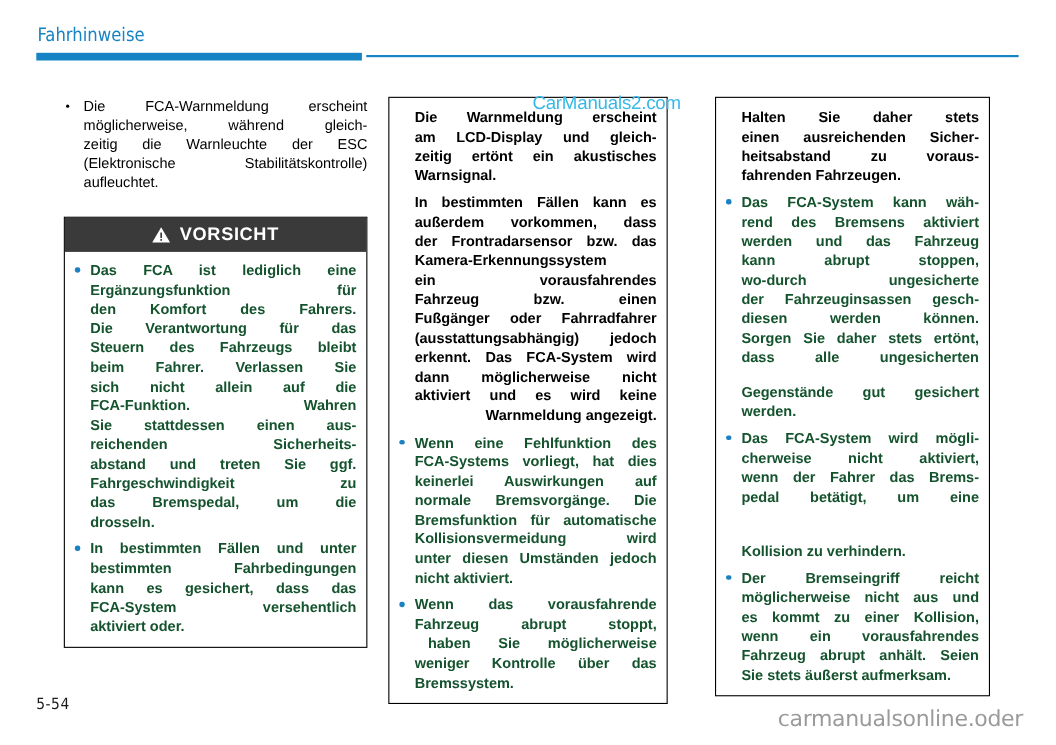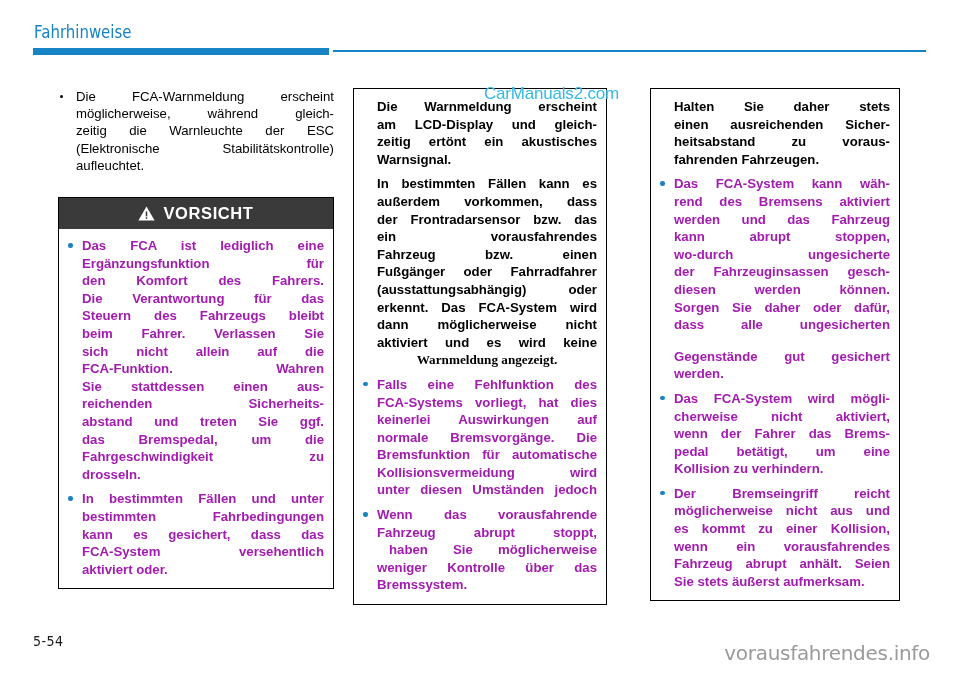--- a/index.html
+++ b/index.html
@@ -111,21 +111,21 @@
   }
 
   
   .b-list { list-style: none; margin: 0; padding: 0; }
   .b-item {
     position: relative;
     padding-left: 16px;
     font-size: 13.2px;
     line-height: 17.6px;
     font-weight: bold;
-    color: #a21caf;
+    color: #14532d;
     text-align: justify;
     text-justify: inter-word;
     margin-bottom: 7px;
     font-family: "Liberation Sans", sans-serif;
   }
   .b-item:last-child { margin-bottom: 0; }
   .b-item::before {
     content: "";
     position: absolute;
     left: 2px;
@@ -231,22 +231,22 @@
             <span class="jline" style="display:block;text-align:justify;text-align-last:justify;">Ergänzungsfunktion für</span>
             <span class="jline" style="display:block;text-align:justify;text-align-last:justify;">den Komfort des Fahrers.</span>
             <span class="jline" style="display:block;text-align:justify;text-align-last:justify;">Die Verantwortung für das</span>
             <span class="jline" style="display:block;text-align:justify;text-align-last:justify;">Steuern des Fahrzeugs bleibt</span>
             <span class="jline" style="display:block;text-align:justify;text-align-last:justify;">beim Fahrer. Verlassen Sie</span>
             <span class="jline" style="display:block;text-align:justify;text-align-last:justify;">sich nicht allein auf die</span>
             <span class="jline" style="display:block;text-align:justify;text-align-last:justify;">FCA-Funktion. Wahren</span>
             <span class="jline" style="display:block;text-align:justify;text-align-last:justify;">Sie stattdessen einen aus-</span>
             <span class="jline" style="display:block;text-align:justify;text-align-last:justify;">reichenden Sicherheits-</span>
             <span class="jline" style="display:block;text-align:justify;text-align-last:justify;">abstand und treten Sie ggf.</span>
+            <span class="jline" style="display:block;text-align:justify;text-align-last:justify;">Fahrgeschwindigkeit zu</span>
             <span class="jline" style="display:block;text-align:justify;text-align-last:justify;">das Bremspedal, um die</span>
-            <span class="jline" style="display:block;text-align:justify;text-align-last:justify;">Fahrgeschwindigkeit zu</span>
             <span class="lastline" style="display:block;text-align:left;">drosseln.</span>
           </li>
           <li class="b-item">
             <span class="jline" style="display:block;text-align:justify;text-align-last:justify;">In bestimmten Fällen und unter</span>
             <span class="jline" style="display:block;text-align:justify;text-align-last:justify;">bestimmten Fahrbedingungen</span>
             <span class="jline" style="display:block;text-align:justify;text-align-last:justify;">kann es gesichert, dass das</span>
             <span class="jline" style="display:block;text-align:justify;text-align-last:justify;">FCA-System versehentlich</span>
             <span class="lastline" style="display:block;text-align:left;">aktiviert oder.</span>
           </li>
         </ul>
@@ -260,39 +260,41 @@
         <p class="b-para">
           <span class="jline" style="display:block;text-align:justify;text-align-last:justify;">Die Warnmeldung erscheint</span>
           <span class="jline" style="display:block;text-align:justify;text-align-last:justify;">am LCD-Display und gleich-</span>
           <span class="jline" style="display:block;text-align:justify;text-align-last:justify;">zeitig ertönt ein akustisches</span>
           <span class="lastline" style="display:block;text-align:left;">Warnsignal.</span>
         </p>
         <p class="b-para">
           <span class="jline" style="display:block;text-align:justify;text-align-last:justify;">In bestimmten Fällen kann es</span>
           <span class="jline" style="display:block;text-align:justify;text-align-last:justify;">außerdem vorkommen, dass</span>
           <span class="jline" style="display:block;text-align:justify;text-align-last:justify;">der Frontradarsensor bzw. das</span>
+          <span class="jline" style="display:block;text-align:justify;text-align-last:justify;">Kamera-Erkennungssystem</span>
           <span class="jline" style="display:block;text-align:justify;text-align-last:justify;">ein vorausfahrendes</span>
           <span class="jline" style="display:block;text-align:justify;text-align-last:justify;">Fahrzeug bzw. einen</span>
           <span class="jline" style="display:block;text-align:justify;text-align-last:justify;">Fußgänger oder Fahrradfahrer</span>
-          <span class="jline" style="display:block;text-align:justify;text-align-last:justify;">(ausstattungsabhängig) oder</span>
+          <span class="jline" style="display:block;text-align:justify;text-align-last:justify;">(ausstattungsabhängig) jedoch</span>
           <span class="jline" style="display:block;text-align:justify;text-align-last:justify;">erkennt. Das FCA-System wird</span>
           <span class="jline" style="display:block;text-align:justify;text-align-last:justify;">dann möglicherweise nicht</span>
           <span class="jline" style="display:block;text-align:justify;text-align-last:justify;">aktiviert und es wird keine</span>
-          <span class="lastline" style="display:block;text-align:center;font-family:Liberation Serif, serif;">Warnmeldung angezeigt.</span>
+          <span class="lastline" style="display:block;text-align:right;">Warnmeldung angezeigt.</span>
         </p>
       </div>
     <ul class="b-list">
         <li class="b-item">
-          <span class="jline" style="display:block;text-align:justify;text-align-last:justify;">Falls eine Fehlfunktion des</span>
+          <span class="jline" style="display:block;text-align:justify;text-align-last:justify;">Wenn eine Fehlfunktion des</span>
           <span class="jline" style="display:block;text-align:justify;text-align-last:justify;">FCA-Systems vorliegt, hat dies</span>
           <span class="jline" style="display:block;text-align:justify;text-align-last:justify;">keinerlei Auswirkungen auf</span>
           <span class="jline" style="display:block;text-align:justify;text-align-last:justify;">normale Bremsvorgänge. Die</span>
           <span class="jline" style="display:block;text-align:justify;text-align-last:justify;">Bremsfunktion für automatische</span>
           <span class="jline" style="display:block;text-align:justify;text-align-last:justify;">Kollisionsvermeidung wird</span>
           <span class="jline" style="display:block;text-align:justify;text-align-last:justify;">unter diesen Umständen jedoch</span>
+          <span class="lastline" style="display:block;text-align:left;">nicht aktiviert.</span>
         </li>
         <li class="b-item">
           <span class="jline" style="display:block;text-align:justify;text-align-last:justify;">Wenn das vorausfahrende</span>
           <span class="jline" style="display:block;text-align:justify;text-align-last:justify;">Fahrzeug abrupt stoppt,</span>
           <span class="jline" style="display:block;text-align:justify;text-align-last:justify;padding-left:12px;">haben Sie möglicherweise</span>
           <span class="jline" style="display:block;text-align:justify;text-align-last:justify;">weniger Kontrolle über das</span>
           <span class="lastline" style="display:block;text-align:left;">Bremssystem.</span>
         </li>
       </ul>
   </div>
@@ -310,39 +312,39 @@
       </div>
     <ul class="b-list">
         <li class="b-item">
           <span class="jline" style="display:block;text-align:justify;text-align-last:justify;">Das FCA-System kann wäh-</span>
           <span class="jline" style="display:block;text-align:justify;text-align-last:justify;">rend des Bremsens aktiviert</span>
           <span class="jline" style="display:block;text-align:justify;text-align-last:justify;">werden und das Fahrzeug</span>
           <span class="jline" style="display:block;text-align:justify;text-align-last:justify;">kann abrupt stoppen,</span>
           <span class="jline" style="display:block;text-align:justify;text-align-last:justify;">wo-durch ungesicherte</span>
           <span class="jline" style="display:block;text-align:justify;text-align-last:justify;">der Fahrzeuginsassen gesch-</span>
           <span class="jline" style="display:block;text-align:justify;text-align-last:justify;">diesen werden können.</span>
-          <span class="jline" style="display:block;text-align:justify;text-align-last:justify;">Sorgen Sie daher oder dafür,</span>
+          <span class="jline" style="display:block;text-align:justify;text-align-last:justify;">Sorgen Sie daher stets ertönt,</span>
           <span class="jline" style="display:block;text-align:justify;text-align-last:justify;">dass alle ungesicherten</span>
           <span class="jline" style="display:block;text-align:justify;text-align-last:justify;margin-top:14px;">Gegenstände gut gesichert</span>
           <span class="lastline" style="display:block;text-align:left;">werden.</span>
         </li>
         <li class="b-item">
           <span class="jline" style="display:block;text-align:justify;text-align-last:justify;">Das FCA-System wird mögli-</span>
           <span class="jline" style="display:block;text-align:justify;text-align-last:justify;">cherweise nicht aktiviert,</span>
           <span class="jline" style="display:block;text-align:justify;text-align-last:justify;">wenn der Fahrer das Brems-</span>
           <span class="jline" style="display:block;text-align:justify;text-align-last:justify;">pedal betätigt, um eine</span>
-          <span class="lastline" style="display:block;text-align:left;">Kollision zu verhindern.</span>
+          <span class="lastline" style="display:block;text-align:left;margin-top:32px;">Kollision zu verhindern.</span>
         </li>
         <li class="b-item">
           <span class="jline" style="display:block;text-align:justify;text-align-last:justify;">Der Bremseingriff reicht</span>
           <span class="jline" style="display:block;text-align:justify;text-align-last:justify;">möglicherweise nicht aus und</span>
           <span class="jline" style="display:block;text-align:justify;text-align-last:justify;">es kommt zu einer Kollision,</span>
           <span class="jline" style="display:block;text-align:justify;text-align-last:justify;">wenn ein vorausfahrendes</span>
           <span class="jline" style="display:block;text-align:justify;text-align-last:justify;">Fahrzeug abrupt anhält. Seien</span>
           <span class="lastline" style="display:block;text-align:left;">Sie stets äußerst aufmerksam.</span>
         </li>
       </ul>
   </div>
 </div>
 
 <div class="watermark-cm">CarManuals2.com</div>
 <div class="page-number">5-54</div>
-<div class="footer-url">vorausfahrendes.info</div>
+<div class="footer-url">carmanualsonline.oder</div>
 
 </body></html>

